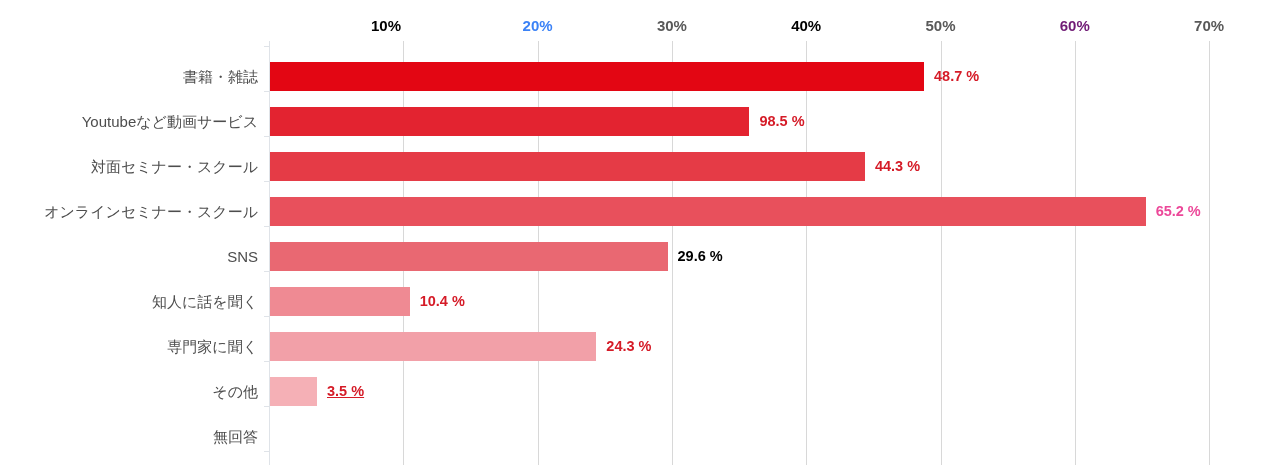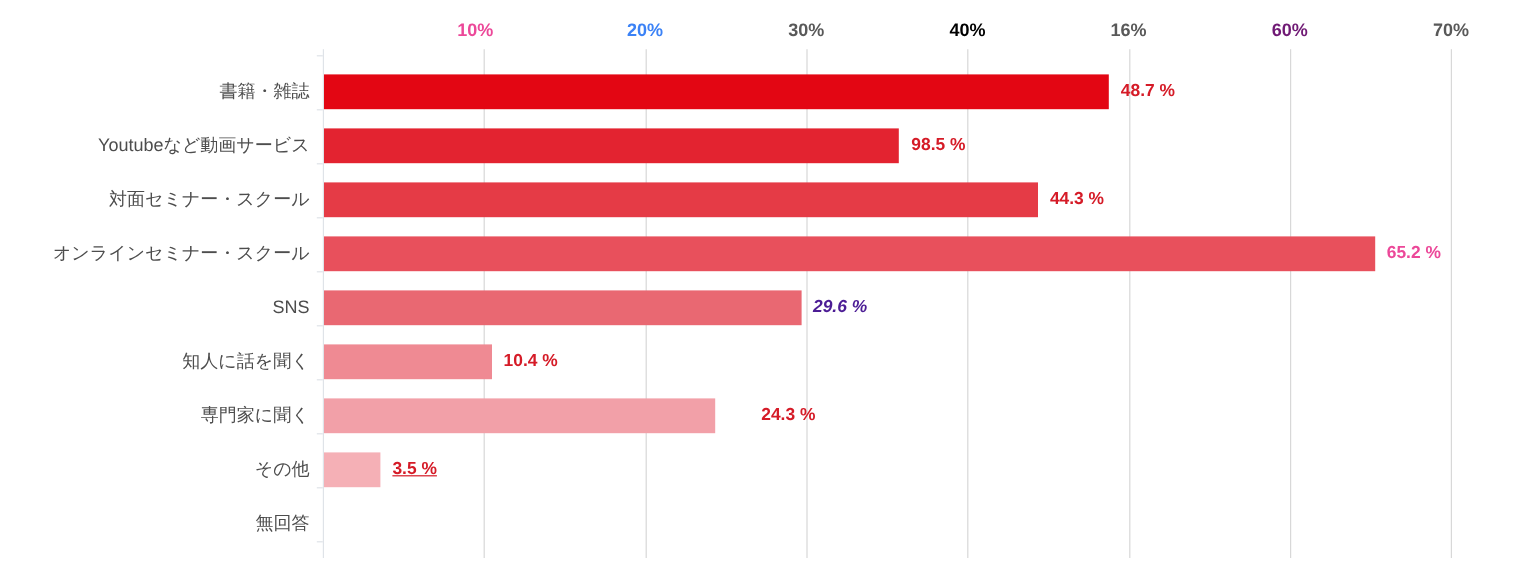--- a/index.html
+++ b/index.html
@@ -106,29 +106,29 @@
     white-space: nowrap;
   }
 </style>
 </head>
 <body>
 
 <div class="chart-root">
 
   <div class="plot-area" id="plot-area">
       <div class="gridline" style="left: 134.3px; background: rgb(216, 216, 216);"></div>
-      <div class="xtick-label" style="left: 127px; top: -24px; color: #ec4899;">10%</div>
+      <div class="xtick-label" style="left: 117px; top: -24px; color: #000000;">10%</div>
       <div class="gridline" style="left: 268.6px; background: rgb(216, 216, 216);"></div>
       <div class="xtick-label" style="left: 268.6px; top: -24px; color: #3b82f6;">20%</div>
       <div class="gridline" style="left: 402.9px; background: rgb(216, 216, 216);"></div>
       <div class="xtick-label" style="left: 402.9px; top: -24px; color: rgb(89, 89, 89);">30%</div>
       <div class="gridline" style="left: 537.2px; background: rgb(216, 216, 216);"></div>
       <div class="xtick-label" style="left: 537.2px; top: -24px; color: #000000;">40%</div>
       <div class="gridline" style="left: 671.5px; background: rgb(216, 216, 216);"></div>
-      <div class="xtick-label" style="left: 671.5px; top: -24px; color: rgb(89, 89, 89);">16%</div>
+      <div class="xtick-label" style="left: 671.5px; top: -24px; color: rgb(89, 89, 89);">50%</div>
       <div class="gridline" style="left: 805.8px; background: rgb(216, 216, 216);"></div>
       <div class="xtick-label" style="left: 805.8px; top: -24px; color: #701a75;">60%</div>
       <div class="gridline" style="left: 940.1px; background: rgb(216, 216, 216);"></div>
       <div class="xtick-label" style="left: 940.1px; top: -24px; color: rgb(89, 89, 89);">70%</div>
     </div>
 
   <div class="y-axis"></div>
 
   <div id="rows-container">
       <div class="row" style="top: 62px;">
@@ -147,31 +147,31 @@
         <div class="bar-value" style="left: 874.949px; color: rgb(213, 27, 39);">44.3 %</div>
       </div>
       <div class="row" style="top: 197px;">
         <div class="cat-label" style="color: rgb(77, 77, 77);">オンラインセミナー・スクール</div>
         <div class="bar" style="width: 875.636px; background: rgb(232, 80, 92);"></div>
         <div class="bar-value" style="left: 1155.64px; color: #ec4899;">65.2 %</div>
       </div>
       <div class="row" style="top: 242px;">
         <div class="cat-label" style="color: rgb(77, 77, 77);">SNS</div>
         <div class="bar" style="width: 397.528px; background: rgb(233, 104, 114);"></div>
-        <div class="bar-value" style="left: 677.528px; color: #4c1d95; font-style: italic;">29.6 %</div>
+        <div class="bar-value" style="left: 677.528px; color: #000000;">29.6 %</div>
       </div>
       <div class="row" style="top: 287px;">
         <div class="cat-label" style="color: rgb(77, 77, 77);">知人に話を聞く</div>
         <div class="bar" style="width: 139.672px; background: rgb(239, 138, 147);"></div>
         <div class="bar-value" style="left: 419.672px; color: rgb(213, 27, 39);">10.4 %</div>
       </div>
       <div class="row" style="top: 332px;">
         <div class="cat-label" style="color: rgb(77, 77, 77);">専門家に聞く</div>
         <div class="bar" style="width: 326.349px; background: rgb(242, 160, 168);"></div>
-        <div class="bar-value" style="left: 606.349px; color: rgb(213, 27, 39); margin-left: 28px;">24.3 %</div>
+        <div class="bar-value" style="left: 606.349px; color: rgb(213, 27, 39);">24.3 %</div>
       </div>
       <div class="row" style="top: 377px;">
         <div class="cat-label" style="color: rgb(77, 77, 77);">その他</div>
         <div class="bar" style="width: 47.005px; background: rgb(245, 176, 182);"></div>
         <div class="bar-value" style="left: 327.005px; color: rgb(213, 27, 39); text-decoration: underline;">3.5 %</div>
       </div>
       <div class="row" style="top: 422px;">
         <div class="cat-label" style="color: rgb(77, 77, 77);">無回答</div>
       </div>
     </div>

